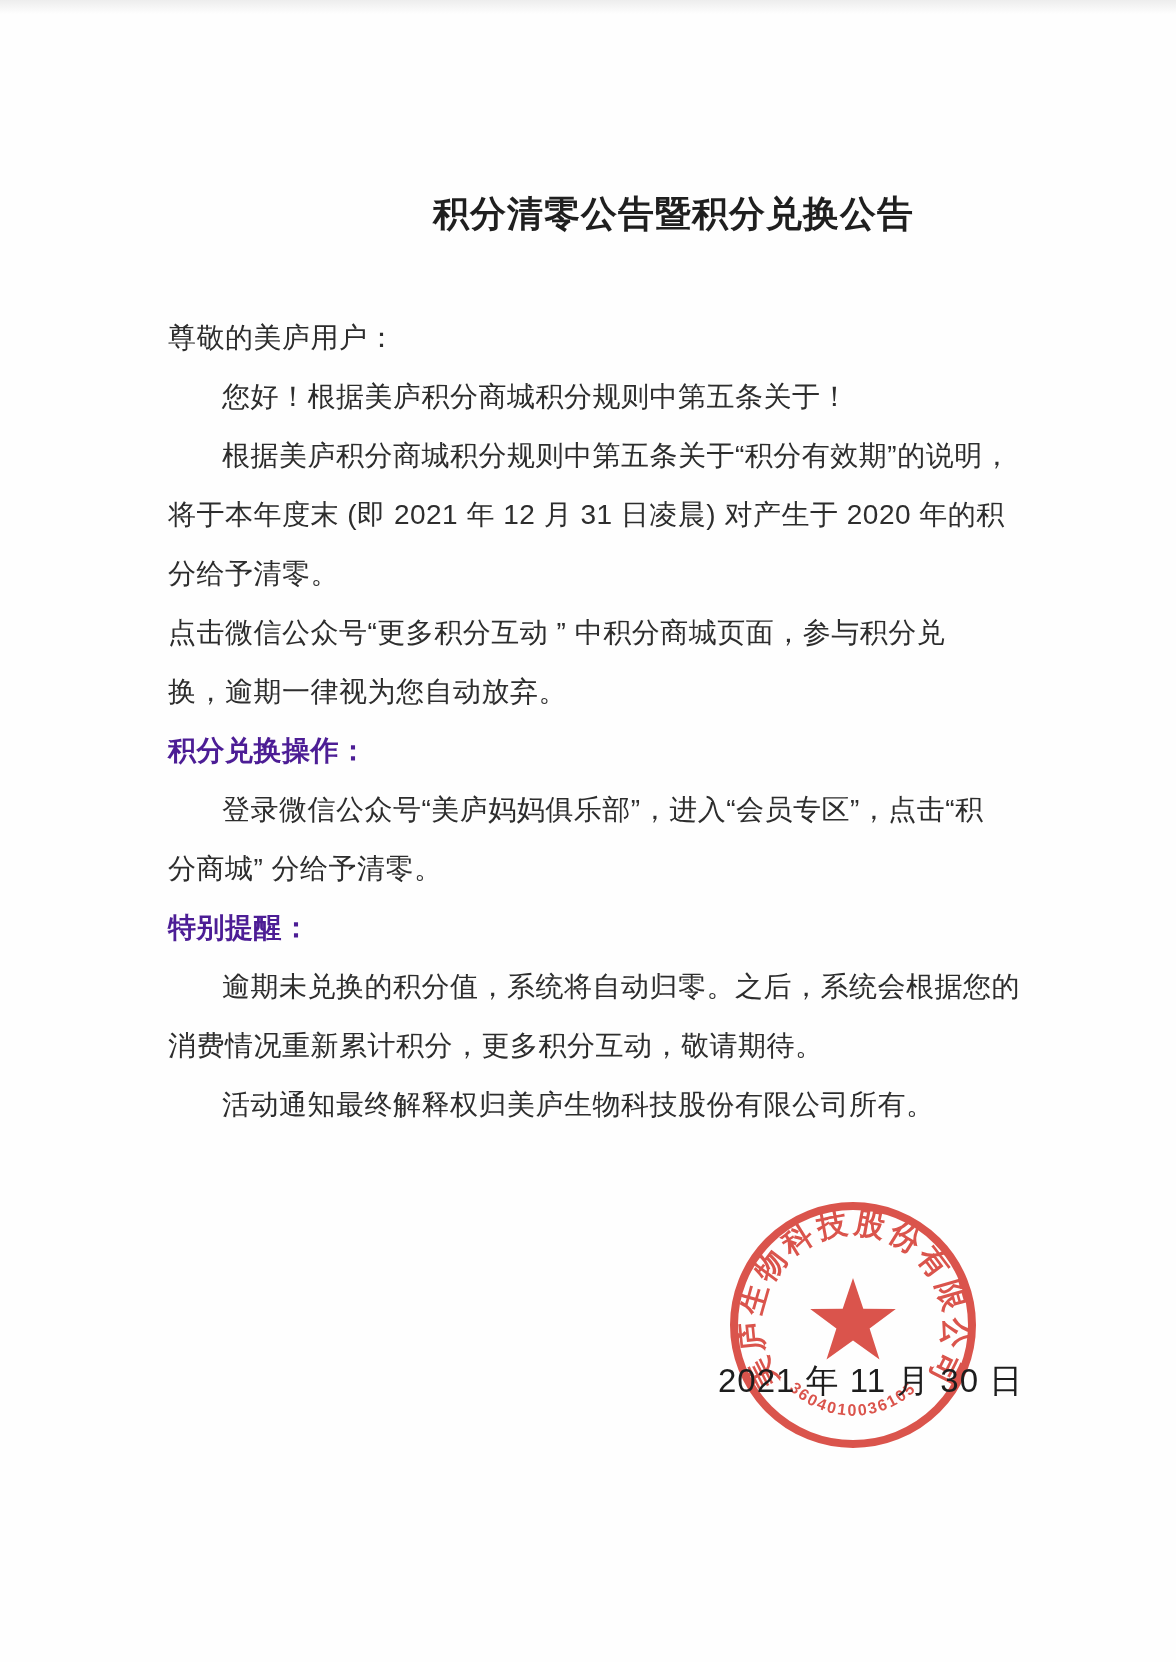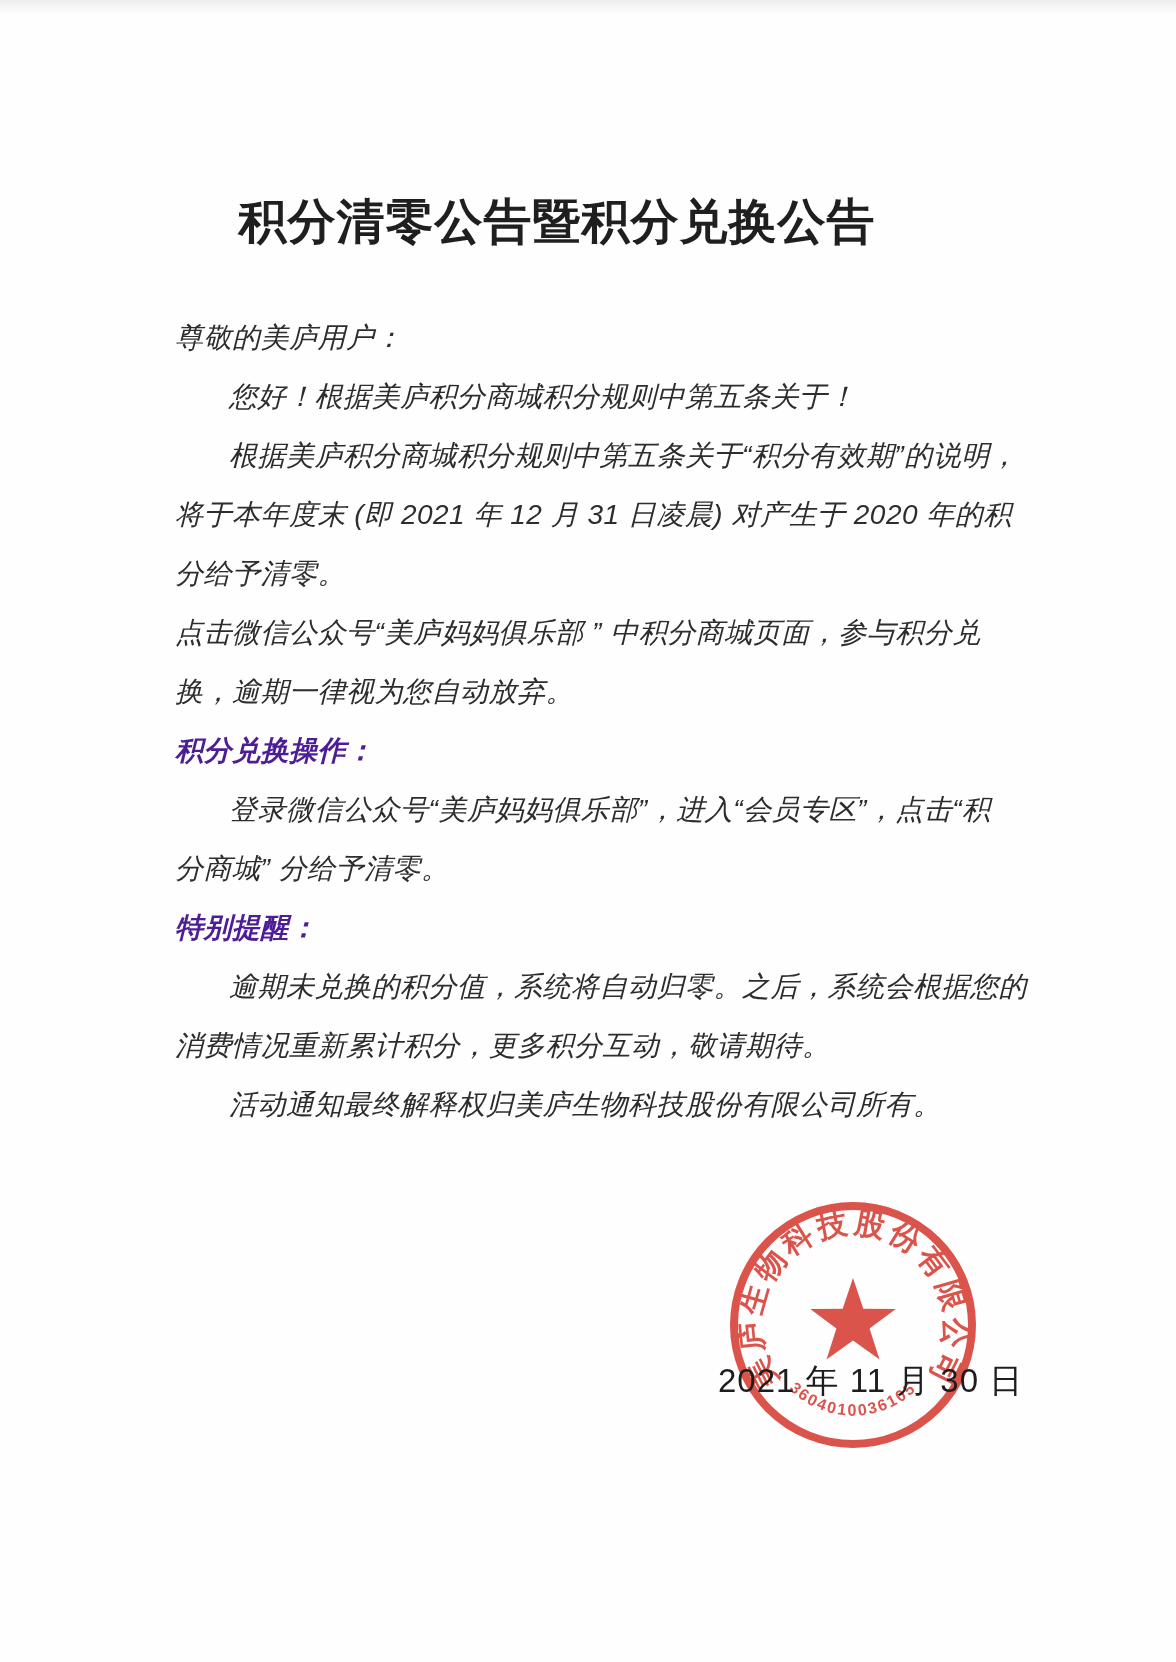--- a/index.html
+++ b/index.html
@@ -13,33 +13,32 @@
     color: #2d2d2d;
     overflow: hidden;
   }
   
   .scan-edge {
     position: absolute; left: 0; top: 0; width: 1176px; height: 14px;
     background: linear-gradient(#ededed, rgba(255,255,255,0));
   }
   .doc-title {
     position: absolute;
-    left: 182px; top: 190px; width: 750px;
-    text-align: center;
-    font-size: 48px;
+    left: 164px; top: 190px; width: 750px;
+    text-align: right;
+    font-size: 36px;
     font-weight: 700;
     letter-spacing: 1px;
     color: #1f1f1f;
   }
   .doc-body {
     position: absolute;
-    left: 175px; top: 308px; width: 780px;
+    left: 168px; top: 308px; width: 780px;
     font-size: 28px;
     color: #2d2d2d;
-    font-style: italic;
   }
   .line {
     height: 59px;
     line-height: 59px;
     white-space: nowrap;
     letter-spacing: 0.5px;
   }
   .indent { padding-left: 54px; }
   .bold { font-weight: 700; color: #4c1d95; }
 
@@ -79,21 +78,21 @@
 <div class="scan-edge"></div>
 
 <h1 class="doc-title">积分清零公告暨积分兑换公告</h1>
 
 <div class="doc-body">
   <div class="line">尊敬的美庐用户：</div>
   <div class="line indent">您好！根据美庐积分商城积分规则中第五条关于！</div>
   <div class="line indent">根据美庐积分商城积分规则中第五条关于“积分有效期”的说明，</div>
   <div class="line">将于本年度末 (即 2021 年 12 月 31 日凌晨) 对产生于 2020 年的积</div>
   <div class="line">分给予清零。</div>
-  <div class="line">点击微信公众号“美庐妈妈俱乐部 ” 中积分商城页面，参与积分兑</div>
+  <div class="line">点击微信公众号“更多积分互动 ” 中积分商城页面，参与积分兑</div>
   <div class="line">换，逾期一律视为您自动放弃。</div>
   <div class="line bold">积分兑换操作：</div>
   <div class="line indent">登录微信公众号“美庐妈妈俱乐部”，进入“会员专区”，点击“积</div>
   <div class="line">分商城” 分给予清零。</div>
   <div class="line bold">特别提醒：</div>
   <div class="line indent">逾期未兑换的积分值，系统将自动归零。之后，系统会根据您的</div>
   <div class="line">消费情况重新累计积分，更多积分互动，敬请期待。</div>
   <div class="line indent">活动通知最终解释权归美庐生物科技股份有限公司所有。</div>
 </div>
 

